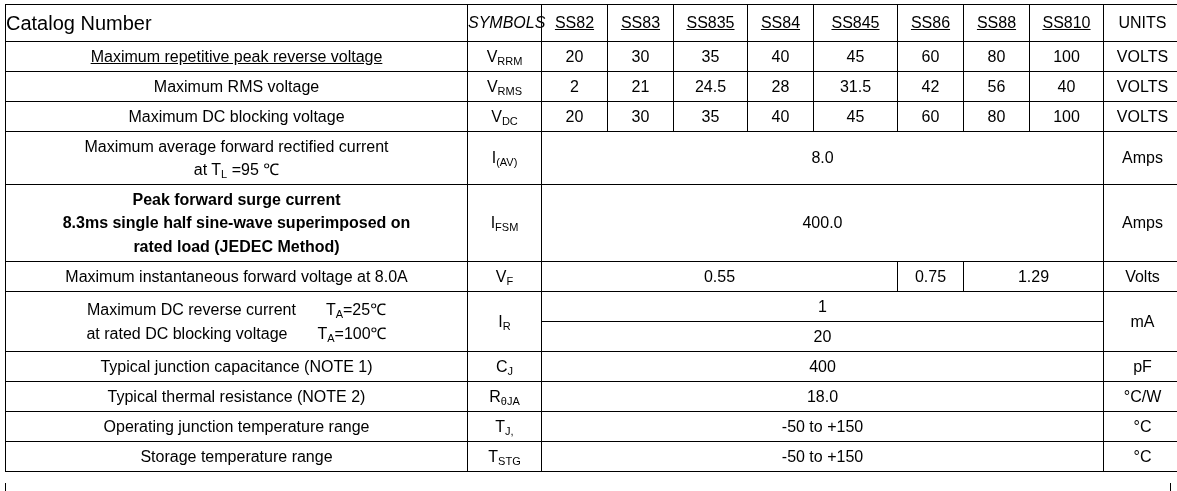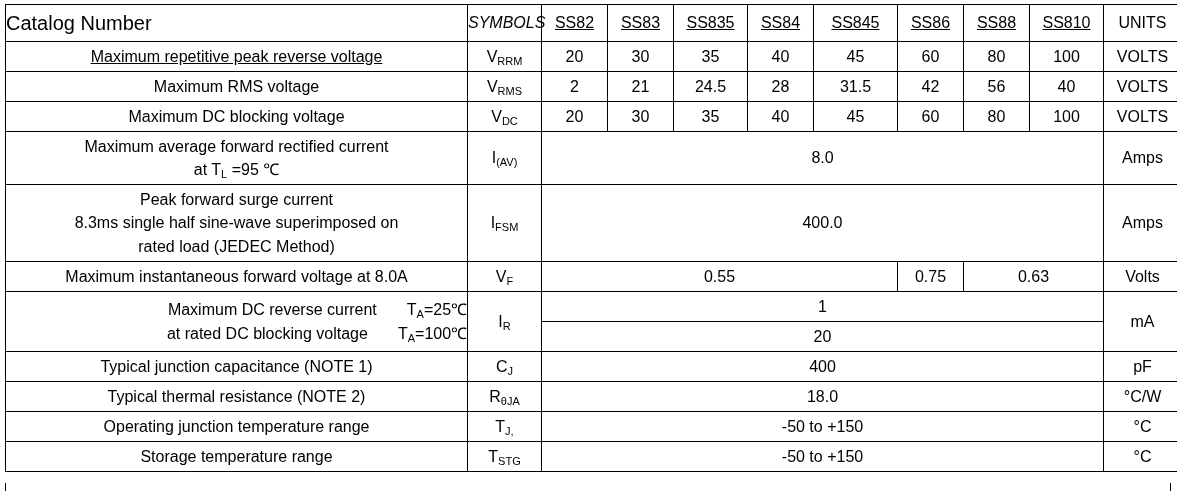--- a/index.html
+++ b/index.html
@@ -68,21 +68,21 @@
     font-size: 11px;
     vertical-align: baseline;
     position: relative;
     top: 3px;
   }
   .param-line {
     display: block;
   }
   .param-two {
     display: flex;
-    justify-content: flex-end;
+    justify-content: center;
   }
   .p-left {
     display: inline-block;
   }
   .p-right {
     display: inline-block;
     margin-left: 30px;
   }
   .bottom-strip {
     position: absolute;
@@ -179,36 +179,36 @@
         <td class="param" style="height:52px;">
           <span class="param-line">Maximum average forward rectified current</span>
           <span class="param-line"><span>at T</span><sub>L</sub><span> =95 ℃</span></span>
         </td>
         <td class="symbol"><span>I</span><sub>(AV)</sub></td>
         <td class="val" colspan="8">8.0</td>
         <td class="units">Amps</td>
       </tr>
 
       <tr>
-        <td class="param" style="height:76px;">
+        <td class="param" style="height:76px;font-weight:bold;">
           <span class="param-line">Peak forward surge current</span>
           <span class="param-line">8.3ms single half sine-wave superimposed on</span>
           <span class="param-line">rated load (JEDEC Method)</span>
         </td>
         <td class="symbol"><span>I</span><sub>FSM</sub></td>
         <td class="val" colspan="8">400.0</td>
         <td class="units">Amps</td>
       </tr>
 
       <tr>
         <td class="param" style="height:29px;">Maximum instantaneous forward voltage at 8.0A</td>
         <td class="symbol"><span>V</span><sub>F</sub></td>
         <td class="val" colspan="5">0.55</td>
         <td class="val">0.75</td>
-        <td class="val" colspan="2">0.63</td>
+        <td class="val" colspan="2">1.29</td>
         <td class="units">Volts</td>
       </tr>
 
       <tr>
         <td class="param" rowspan="2" style="height:58px;">
           <span class="param-two">
             <span class="p-left">Maximum DC reverse current</span>
             <span class="p-right"><span>T</span><sub>A</sub><span>=25℃</span></span>
           </span>
           <span class="param-two">

